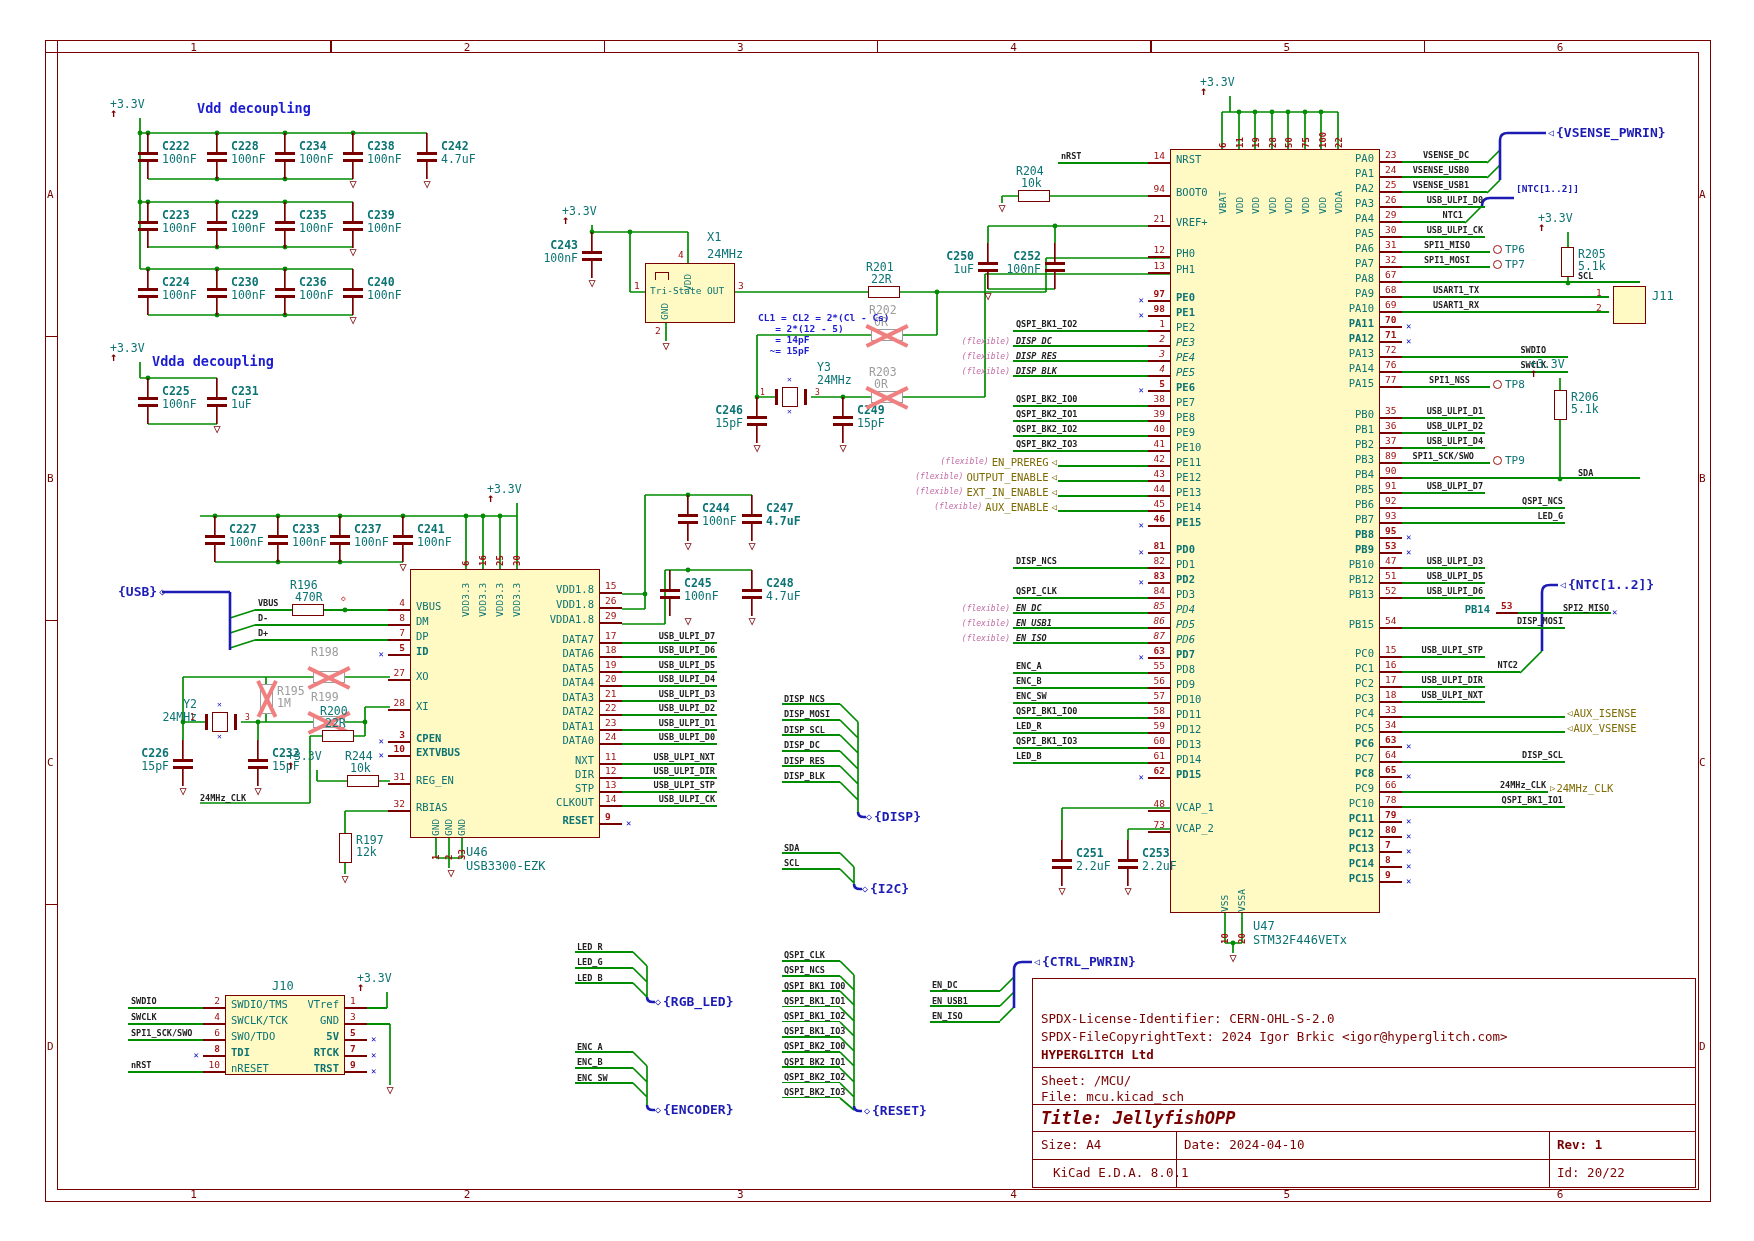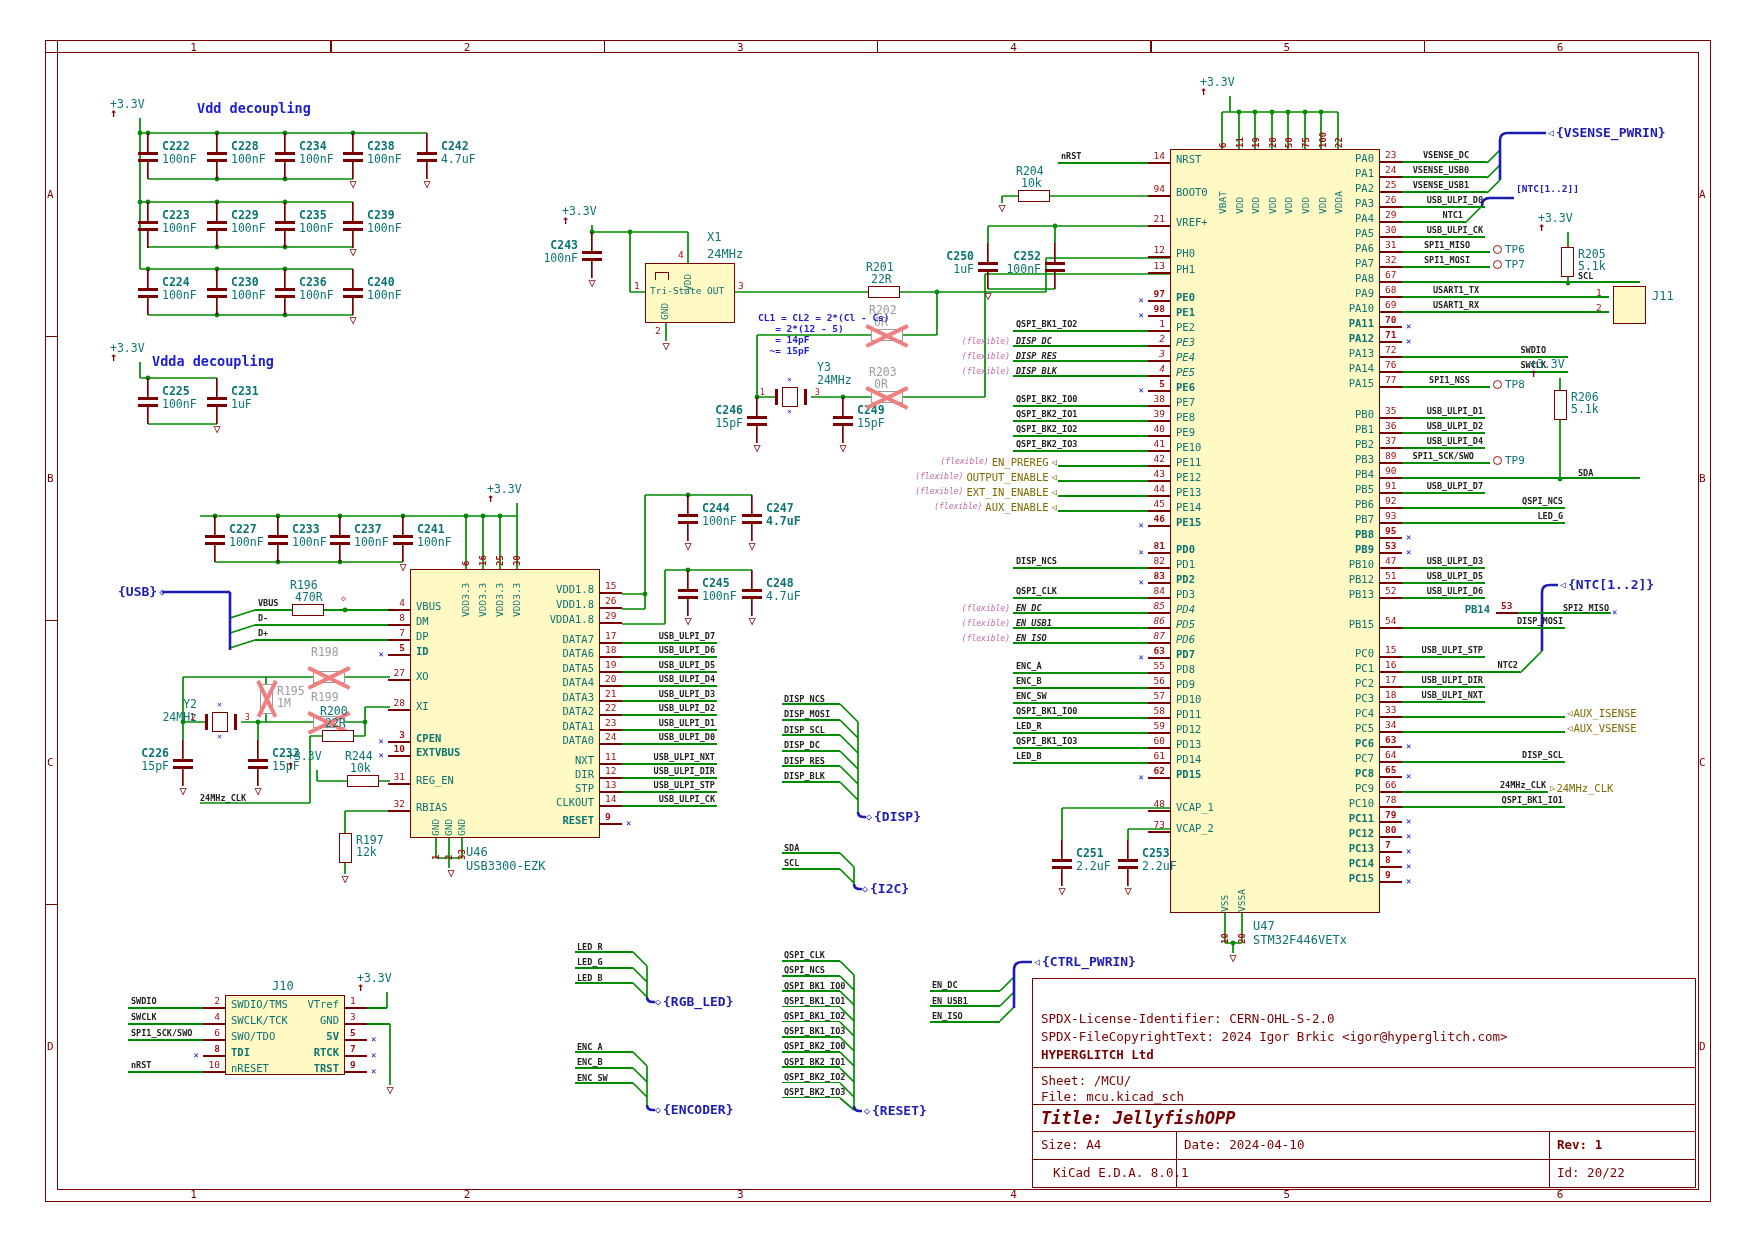--- a/index.html
+++ b/index.html
@@ -1724,21 +1724,21 @@
   <div class="cap" style="--i: 22; left: 678px; top: 495px;">
     <b class="cref">C244</b>
     <i class="cval">100nF</i>
   </div>
 
   <div class="cap" style="--i: 23; left: 742px; top: 495px; font-weight: bold;">
     <b class="cref">C247</b>
     <i class="cval">4.7uF</i>
   </div>
 
-  <div class="cap" style="--i: 24; left: 678px; top: 570px;">
+  <div class="cap" style="--i: 24; left: 660px; top: 570px;">
     <b class="cref">C245</b>
     <i class="cval">100nF</i>
   </div>
 
   <div class="cap" style="--i: 25; left: 742px; top: 570px;">
     <b class="cref">C248</b>
     <i class="cval">4.7uF</i>
   </div>
 
   <div class="cap sl" style="--i: 26; left: 173px; top: 740px;">

